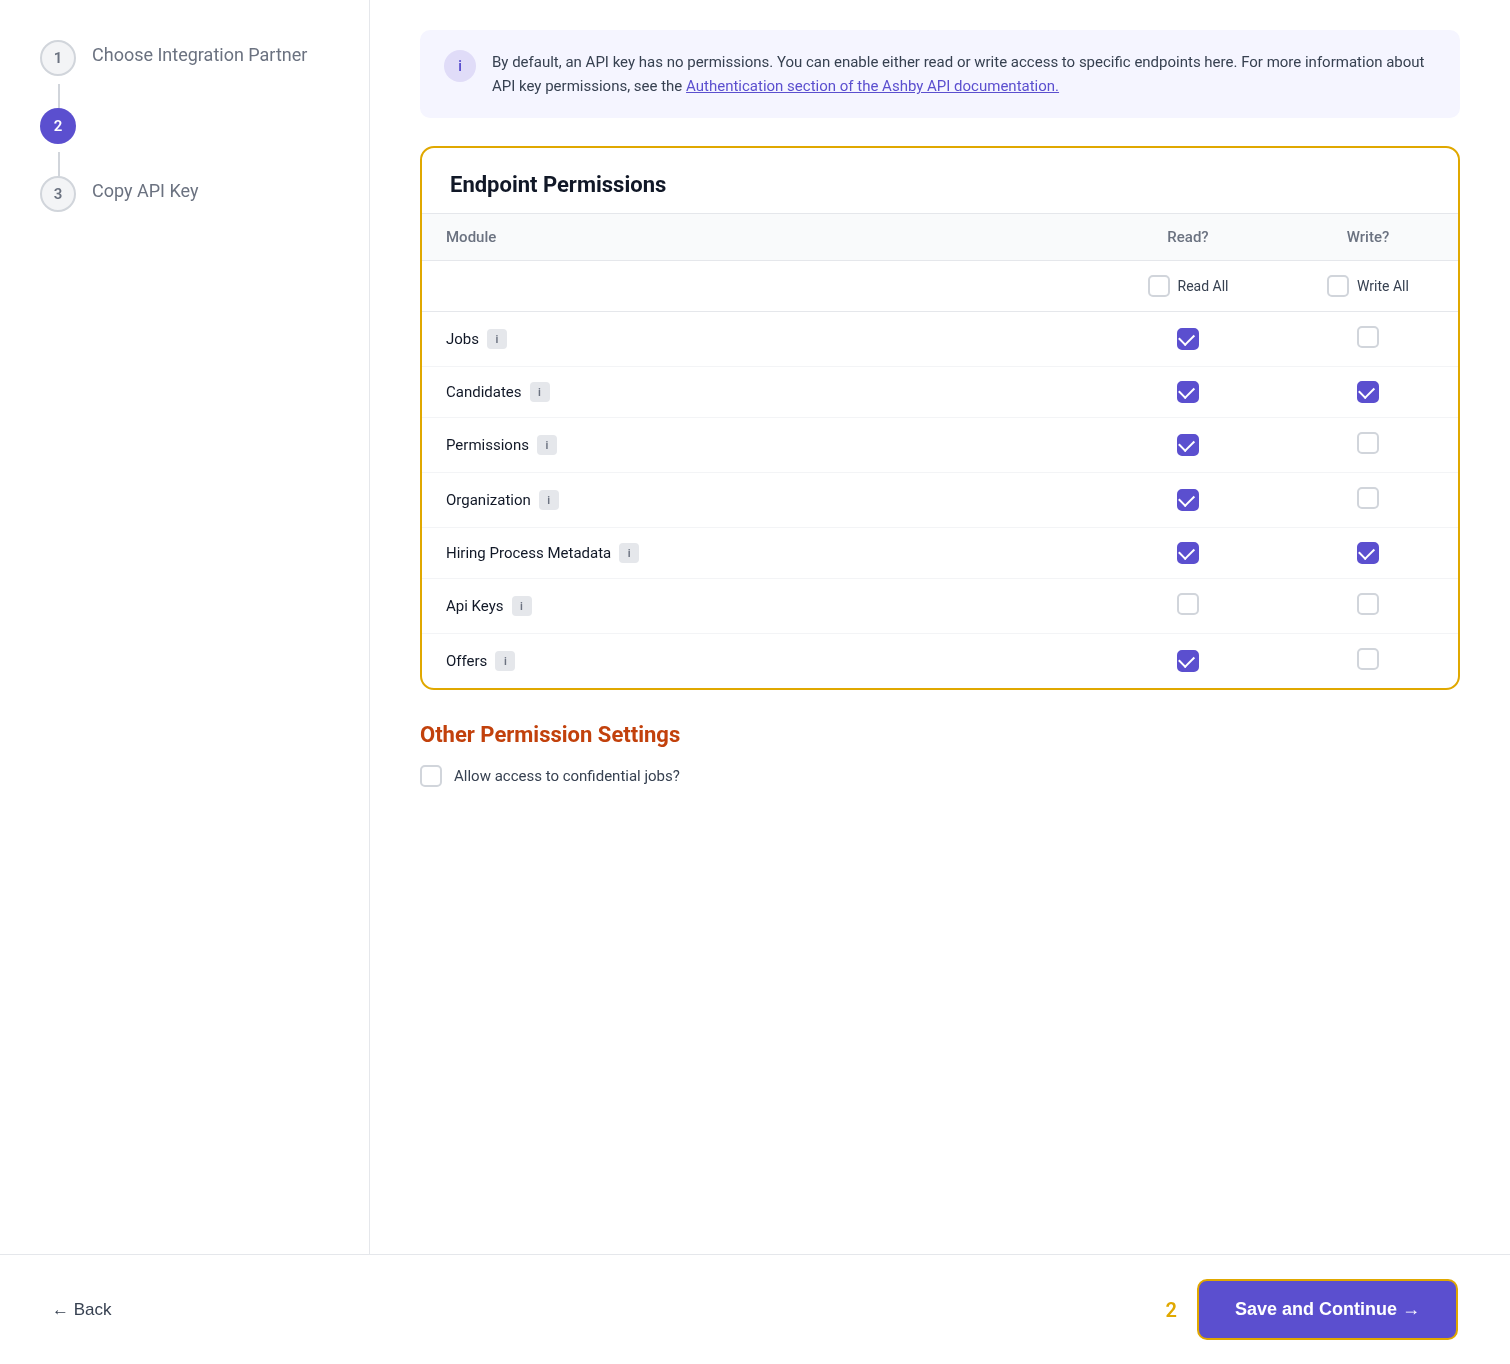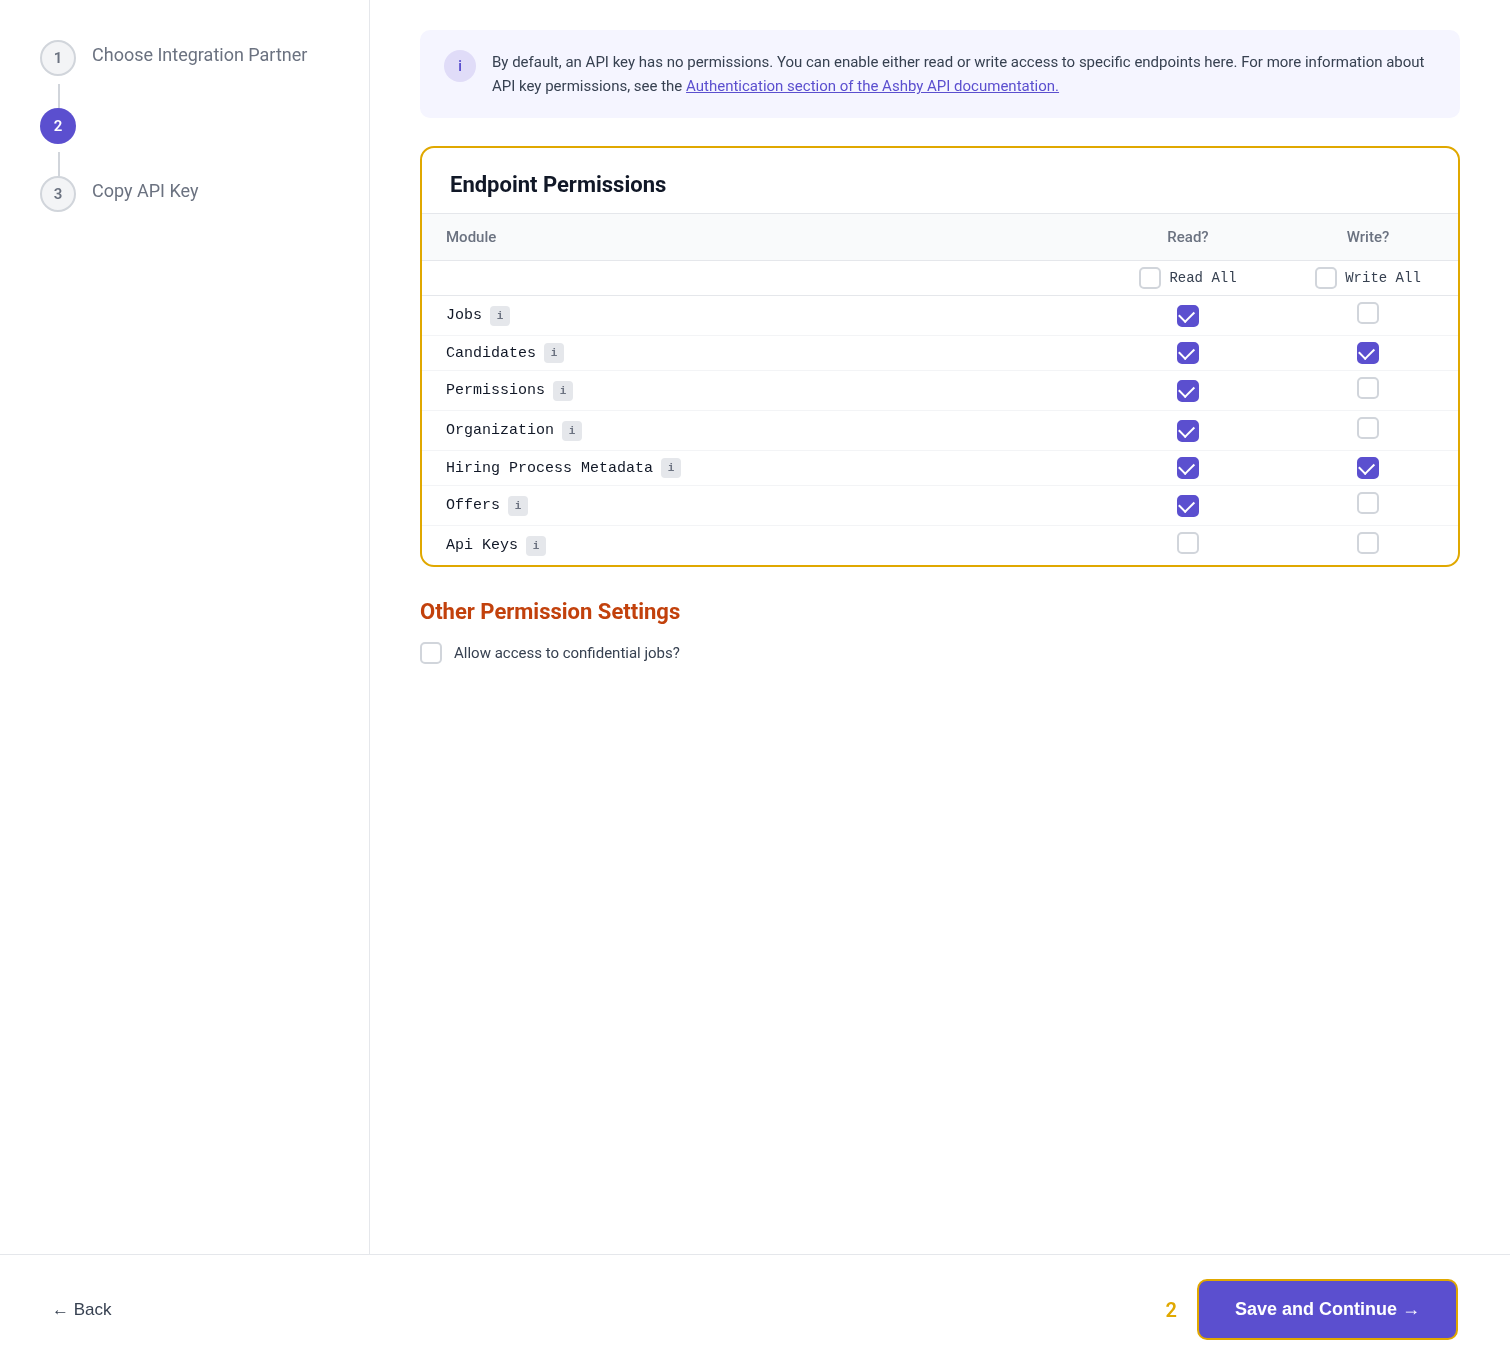--- a/index.html
+++ b/index.html
@@ -166,25 +166,24 @@
       border-top: 1px solid #e5e7eb;
       border-bottom: 1px solid #e5e7eb;
     }
 
     .permissions-table th.check-col {
       text-align: center;
       width: 180px;
     }
 
     .permissions-table td {
-      padding: 6px 24px;
+      padding: 14px 24px;
       border-bottom: 1px solid #f3f4f6;
       font-size: 15px;
       color: #111827;
-      font-family: Liberation Mono, monospace;
     }
 
     .permissions-table td.check-col {
       text-align: center;
       width: 180px;
     }
 
     .permissions-table tr:last-child td {
       border-bottom: none;
     }
@@ -440,35 +439,35 @@
                   <span>Hiring Process Metadata</span>
                   <span class="info-badge">i</span>
                 </div>
               </td>
               <td class="check-col"><div class="checkbox-custom checked"></div></td>
               <td class="check-col"><div class="checkbox-custom checked"></div></td>
             </tr>
             <tr>
               <td>
                 <div class="module-label">
+                  <span>Api Keys</span>
+                  <span class="info-badge">i</span>
+                </div>
+              </td>
+              <td class="check-col"><div class="checkbox-custom"></div></td>
+              <td class="check-col"><div class="checkbox-custom"></div></td>
+            </tr>
+            <tr>
+              <td>
+                <div class="module-label">
                   <span>Offers</span>
                   <span class="info-badge">i</span>
                 </div>
               </td>
               <td class="check-col"><div class="checkbox-custom checked"></div></td>
-              <td class="check-col"><div class="checkbox-custom"></div></td>
-            </tr>
-            <tr>
-              <td>
-                <div class="module-label">
-                  <span>Api Keys</span>
-                  <span class="info-badge">i</span>
-                </div>
-              </td>
-              <td class="check-col"><div class="checkbox-custom"></div></td>
               <td class="check-col"><div class="checkbox-custom"></div></td>
             </tr>
           </tbody>
       </table>
     </div>
 
     <div class="other-permissions">
       <div class="other-permissions-title">Other Permission Settings</div>
       <div class="permission-row">
         <div class="checkbox-custom"></div>

